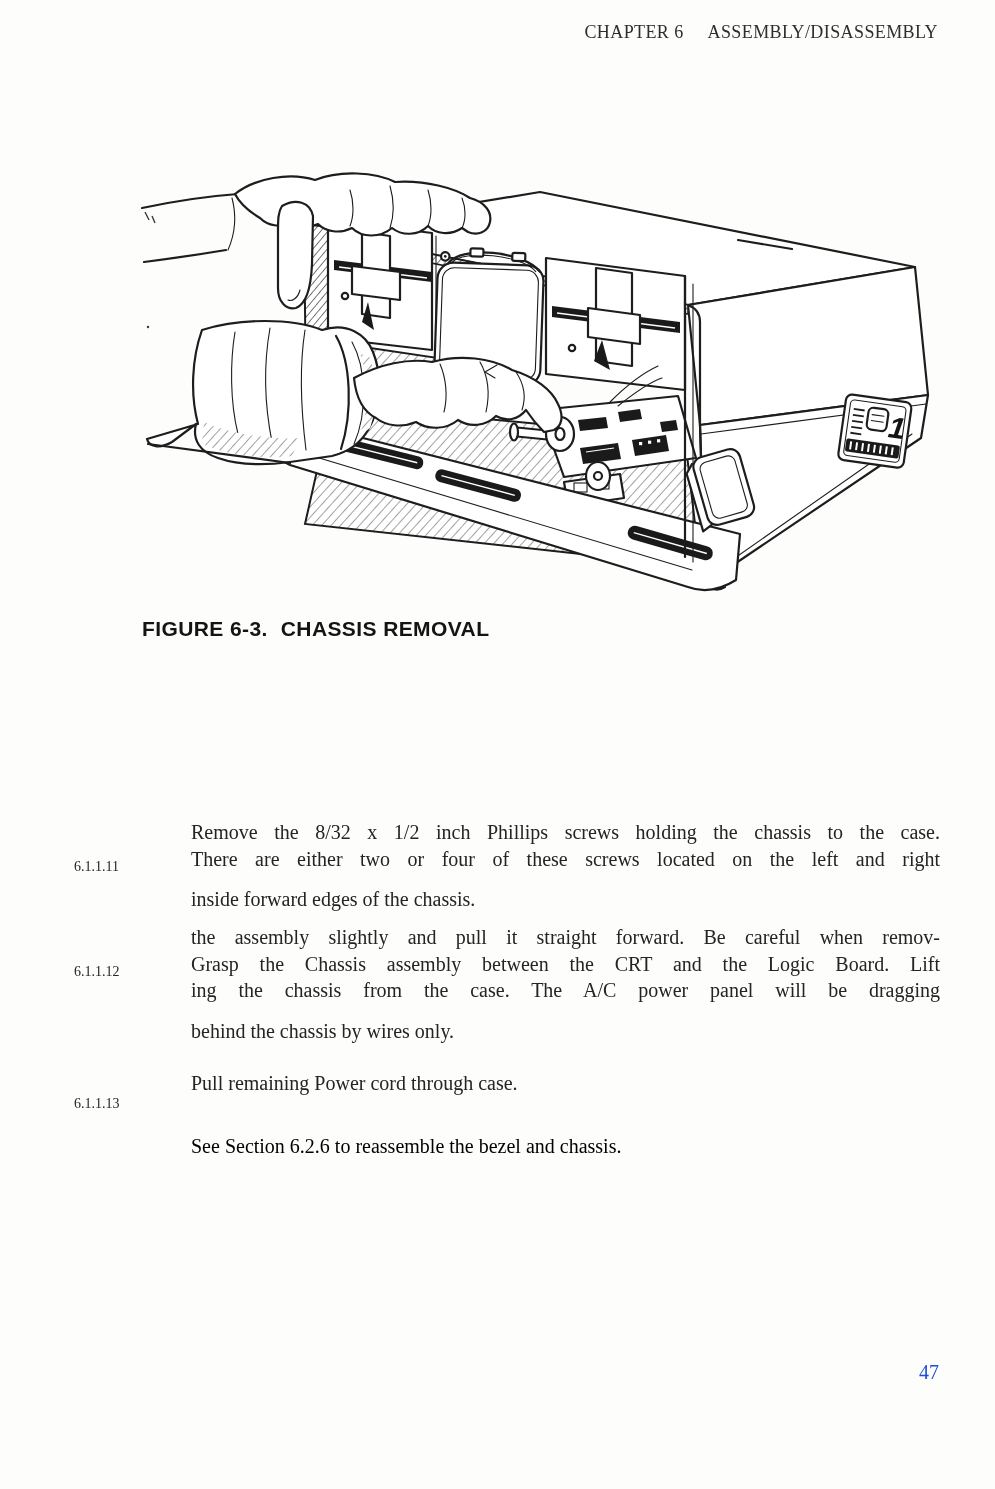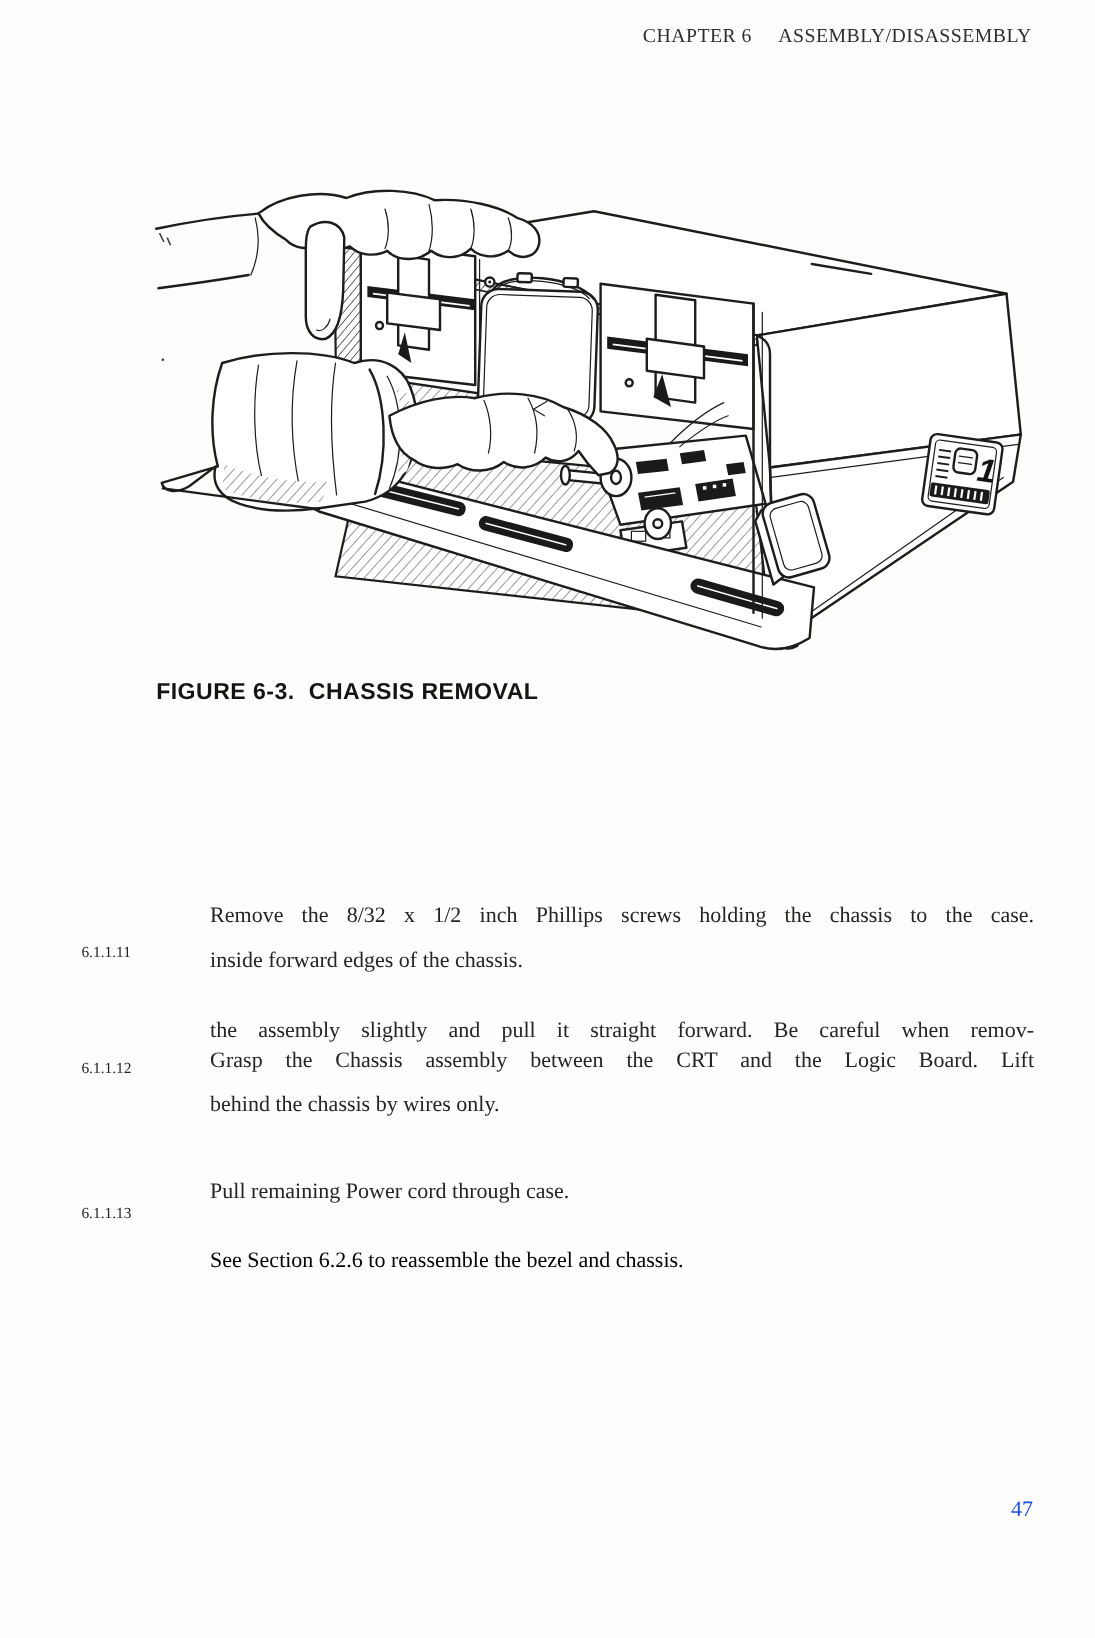--- a/index.html
+++ b/index.html
@@ -232,28 +232,30 @@
 
 <div class="abs figure-caption">
   <span>FIGURE 6-3.</span><span class="gap"></span><span>CHASSIS REMOVAL</span>
 </div>
 
 <div id="sections-root">
     <div class="abs para" style="top: 819px;">
       <span class="num">6.1.1.11</span>
       <div class="body">
         <div class="line">Remove the 8/32 x 1/2 inch Phillips screws holding the chassis to the case.</div>
+        <div class="line">There are either two or four of these screws located on the left and right</div>
         <div class="line">inside forward edges of the chassis.</div>
       </div>
     </div>
     <div class="abs para" style="top: 924px;">
       <span class="num">6.1.1.12</span>
       <div class="body">
         <div class="line">the assembly slightly and pull it straight forward. Be careful when remov-</div>
         <div class="line">Grasp the Chassis assembly between the CRT and the Logic Board. Lift</div>
+        <div class="line">ing the chassis from the case. The A/C power panel will be dragging</div>
         <div class="line">behind the chassis by wires only.</div>
       </div>
     </div>
     <div class="abs para" style="top: 1056px;">
       <span class="num">6.1.1.13</span>
       <div class="body">
         <div class="line">Pull remaining Power cord through case.</div>
       </div>
     </div>
   </div>

